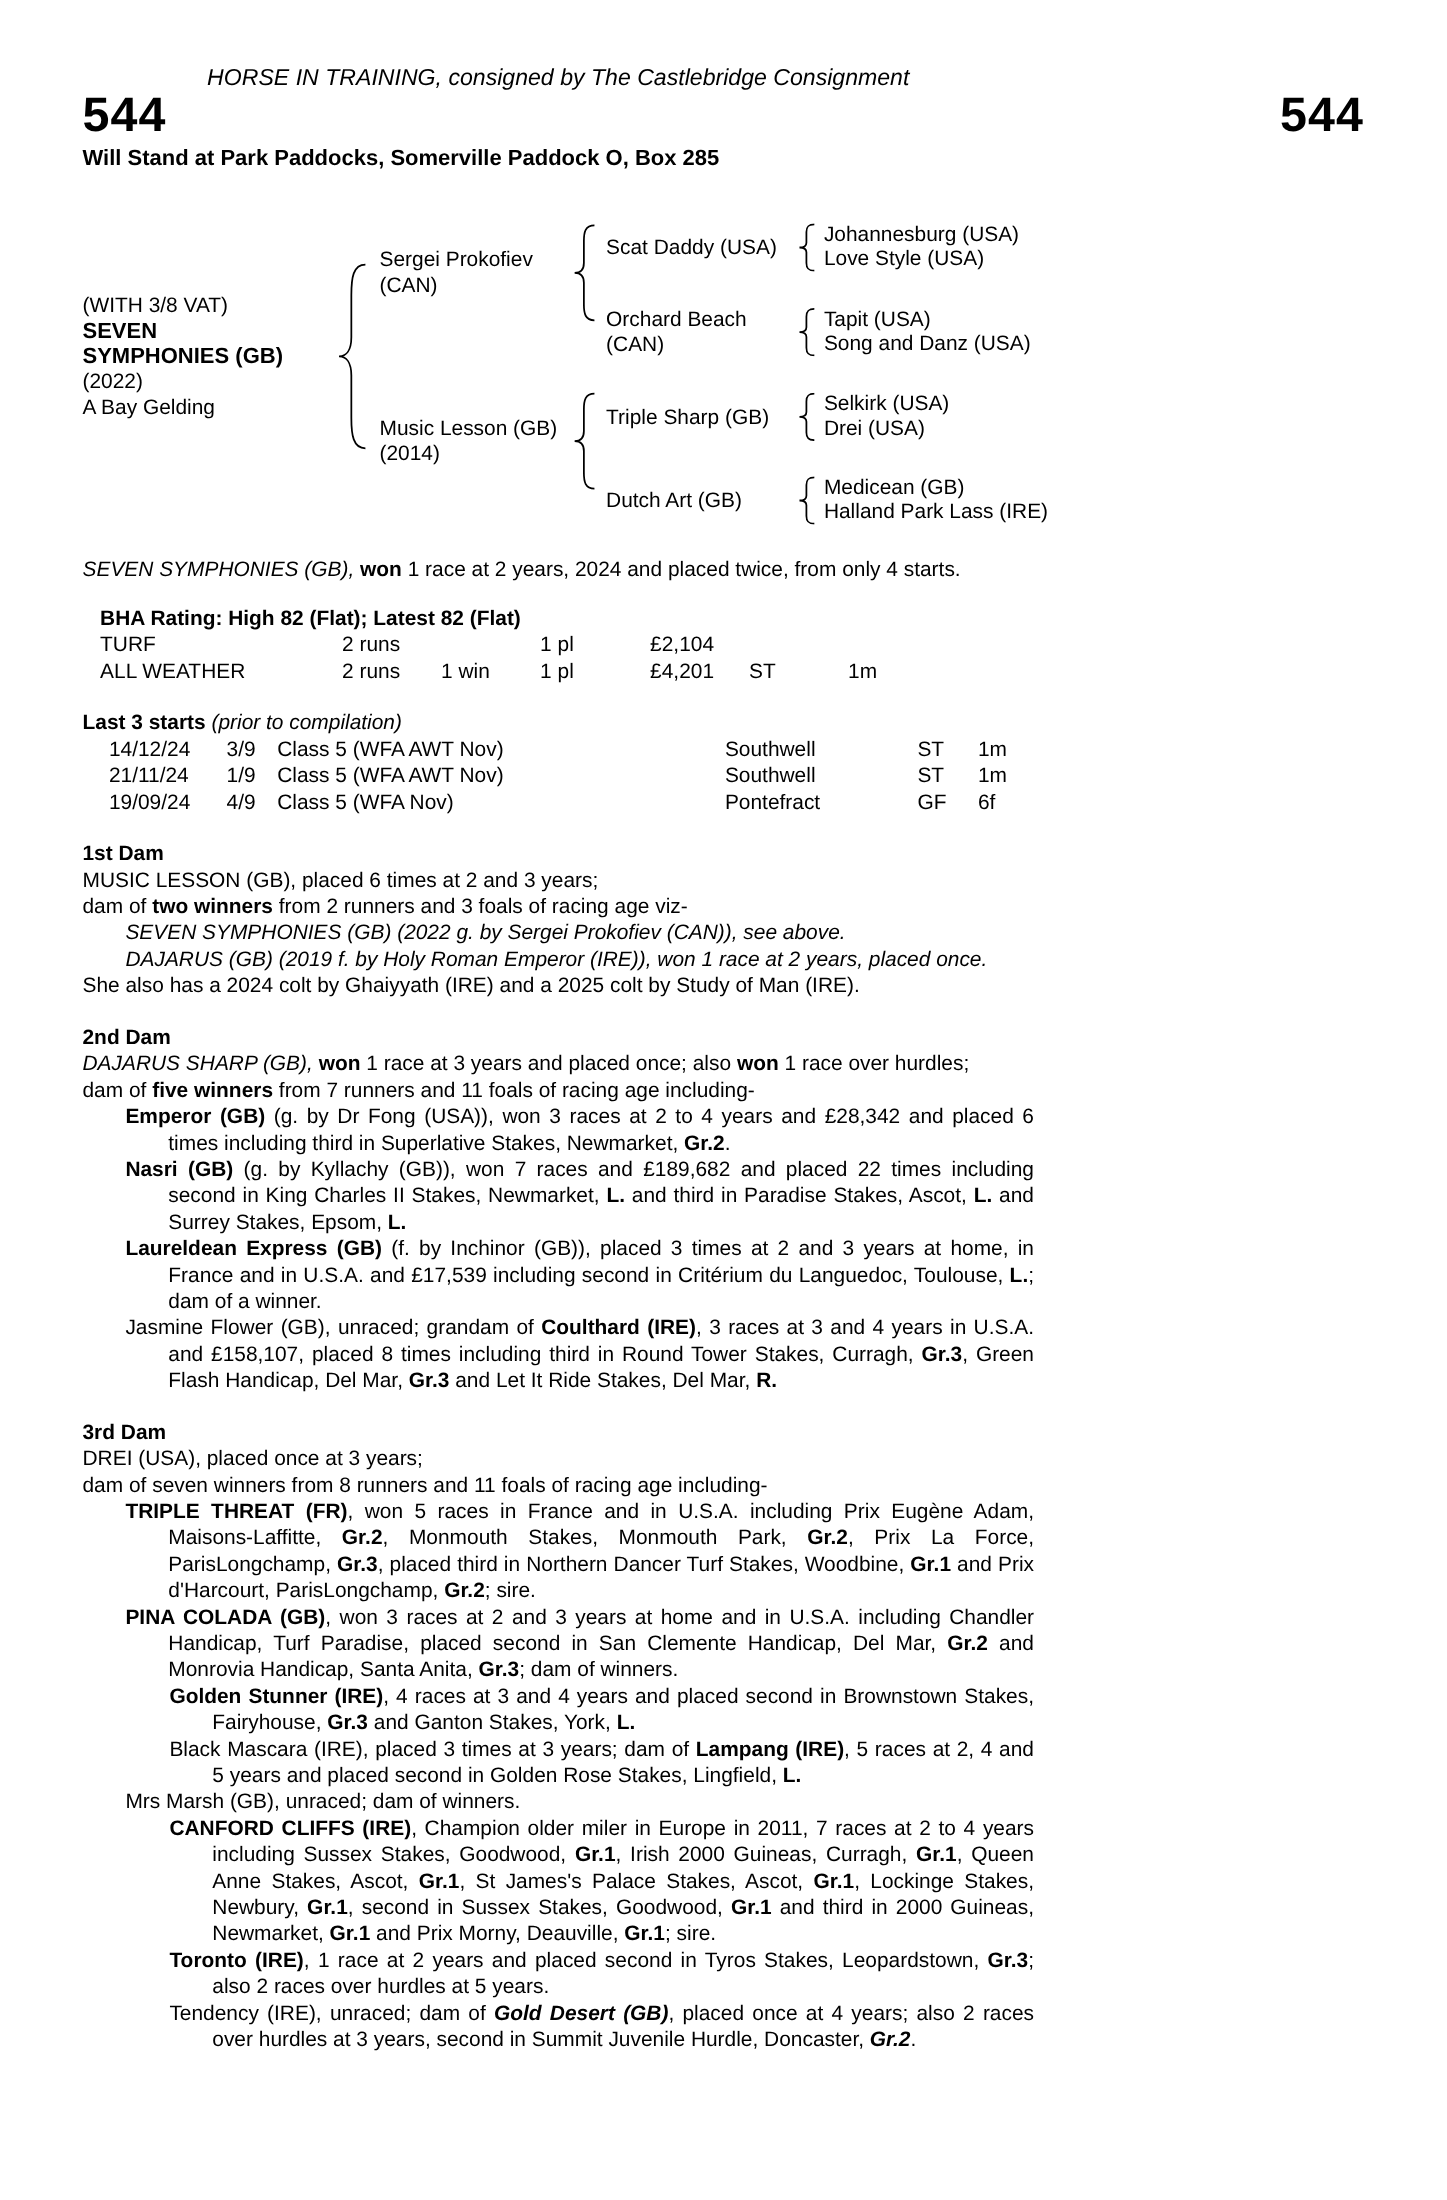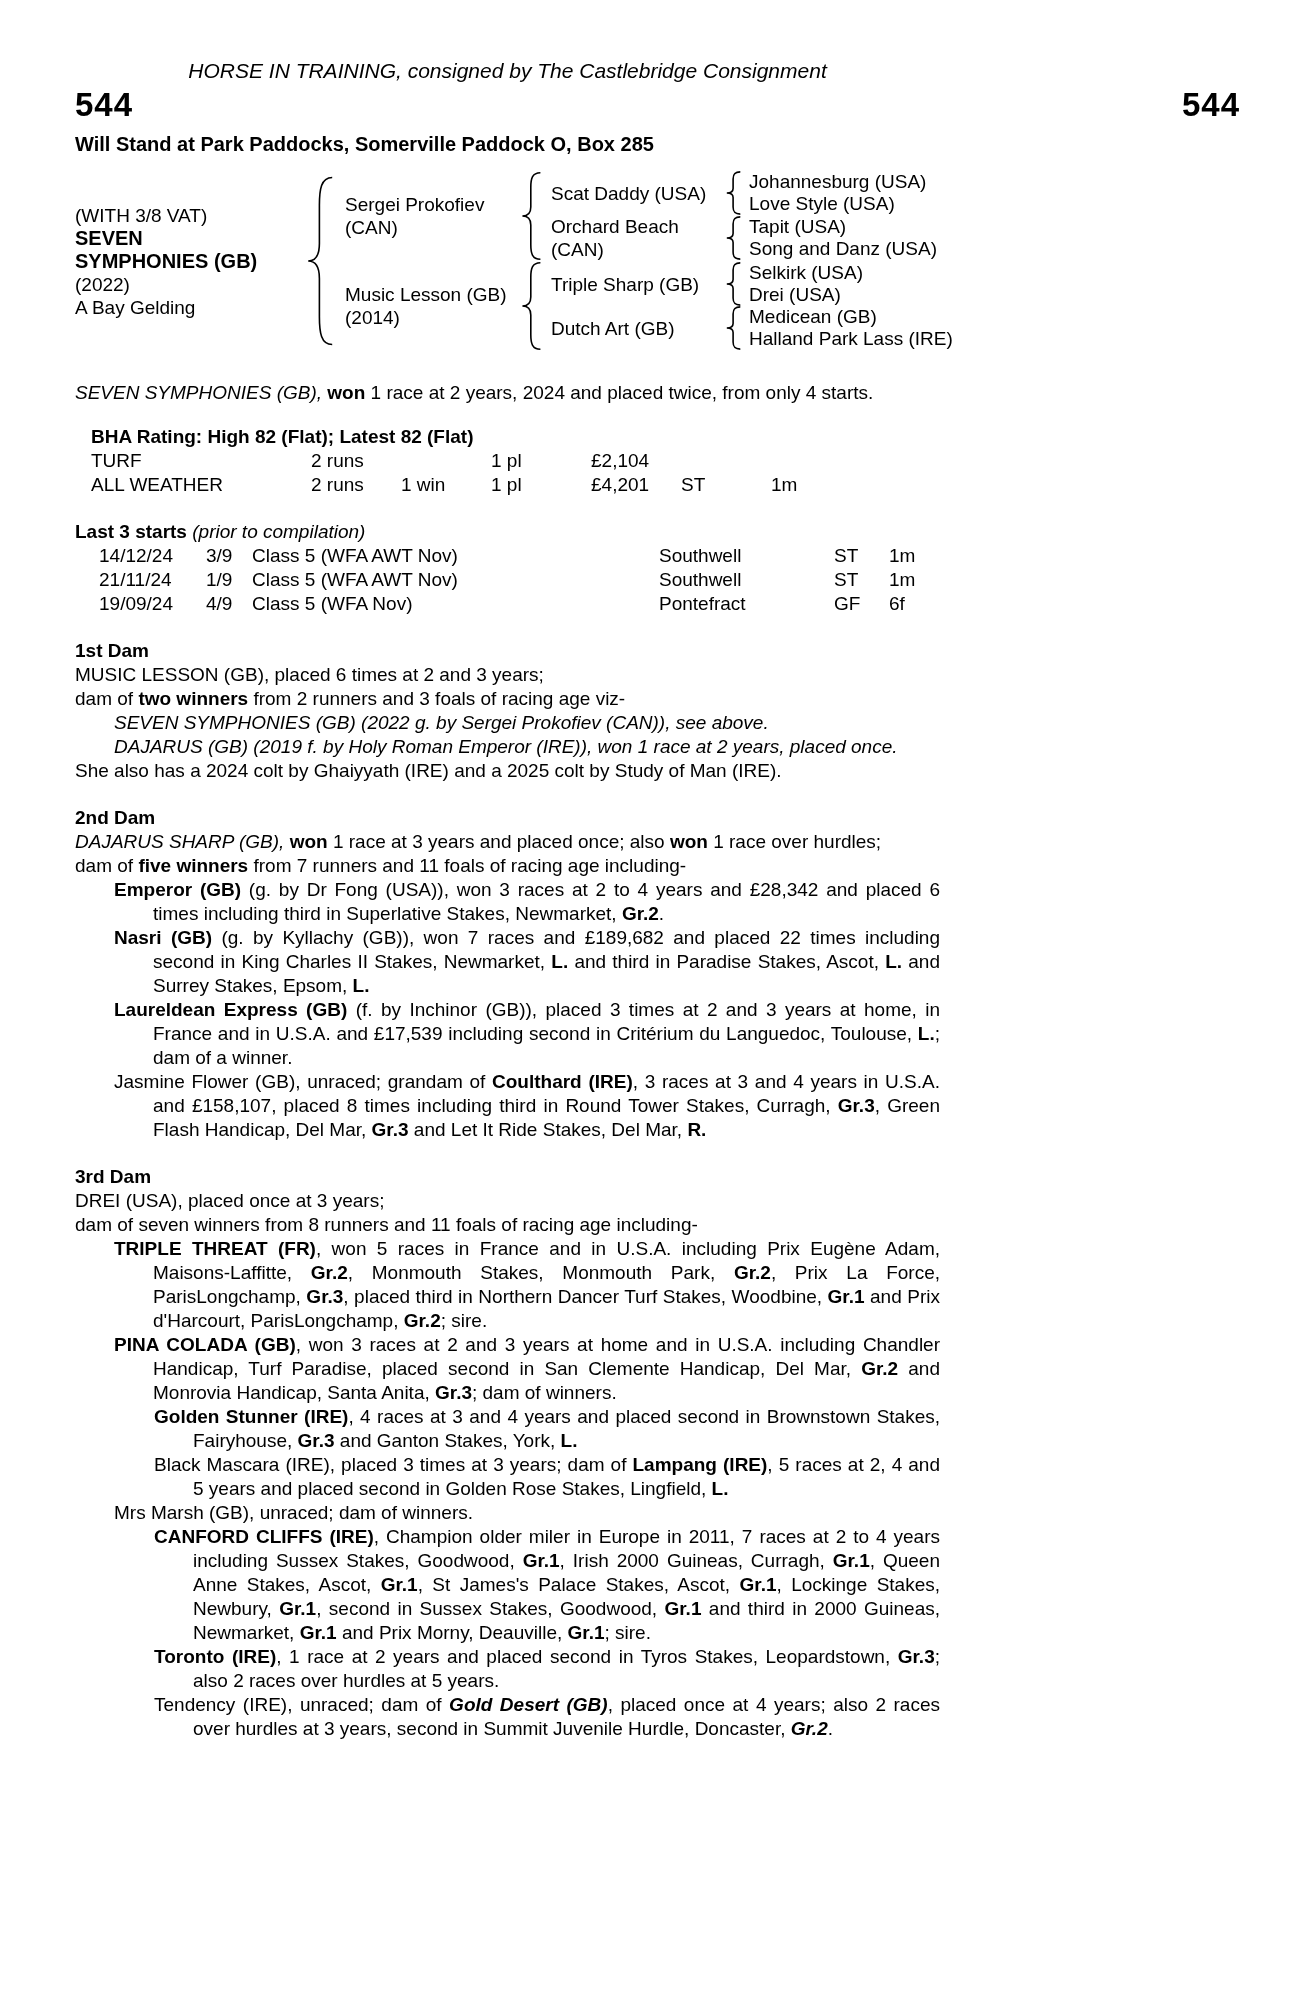--- a/index.html
+++ b/index.html
@@ -26,21 +26,21 @@
     line-height: 26px;
   }
   .lot-row {
     width: 1165px;
     display: flex;
     justify-content: space-between;
     align-items: flex-start;
     margin-top: 0px;
   }
   .lot {
-    font-size: 33px;
+    font-size: 44px;
     font-weight: bold;
     line-height: 42px;
     letter-spacing: 1px;
   }
   .stand-line {
     font-weight: bold;
     font-size: 20px;
     line-height: 25px;
     margin-top: 6px;
   }
@@ -56,21 +56,21 @@
   .ped-info .vat { margin-bottom: 0px; }
   .ped-name { font-weight: bold; font-size: 20px; }
   .brace-svg { display: block; flex: none; }
   .brace-xl { width: 32px; height: 174px; margin: 0 8px; }
   .brace-lg { width: 24px; height: 90px; margin: 0 7px; }
   .brace-sm { width: 18px; height: 44px; margin: 0 6px; }
   .ped-tree { display: flex; flex-direction: column; }
   .gen1-block { display: flex; align-items: center; }
   .gen1-name { width: 168px; }
   .gen2-col { display: flex; flex-direction: column; }
-  .gen2-block { display: flex; align-items: center; }
+  .gen2-block { display: flex; align-items: center; margin-top: 32px; }
   .gen2-name { width: 168px; }
   .gen3-col { line-height: 22px; }
   .gen3-name { white-space: nowrap; width: 225px; }
 
   
   .section { margin-top: 23px; }
   .sec-heading { font-weight: bold; }
   p.base { text-align: justify; }
   p.ind1 { padding-left: 78px; text-indent: -39px; text-align: justify; }
   p.ind2 { padding-left: 118px; text-indent: -39px; text-align: justify; }

